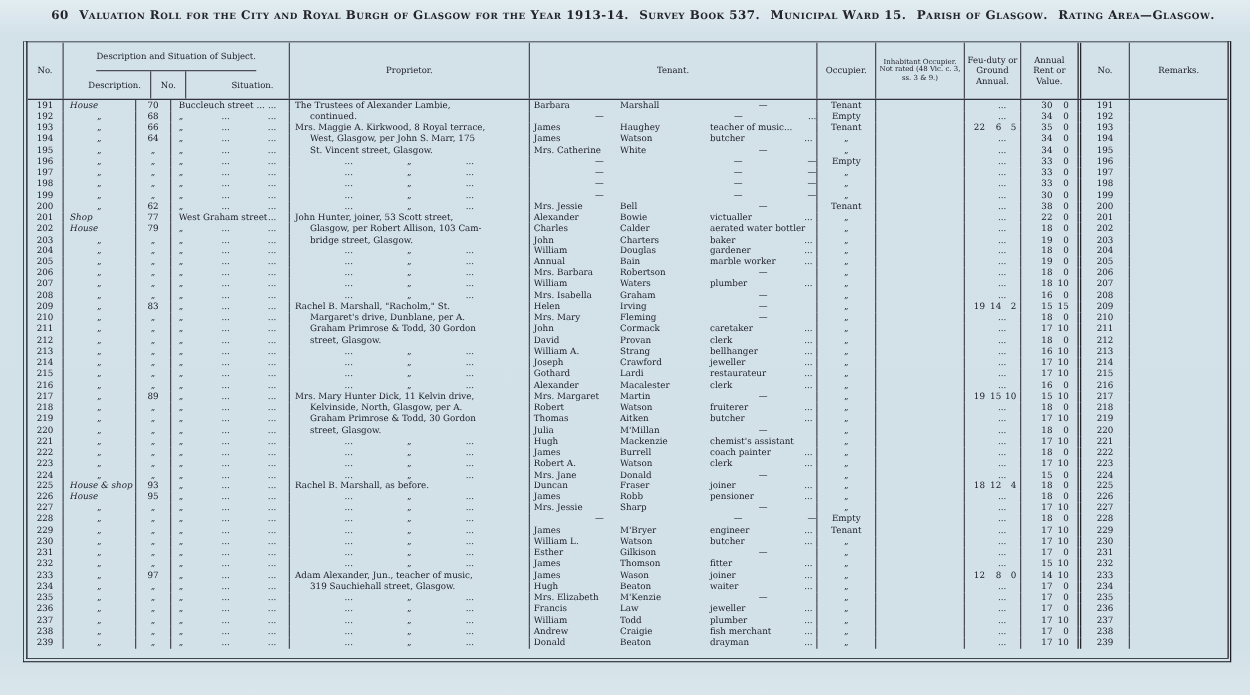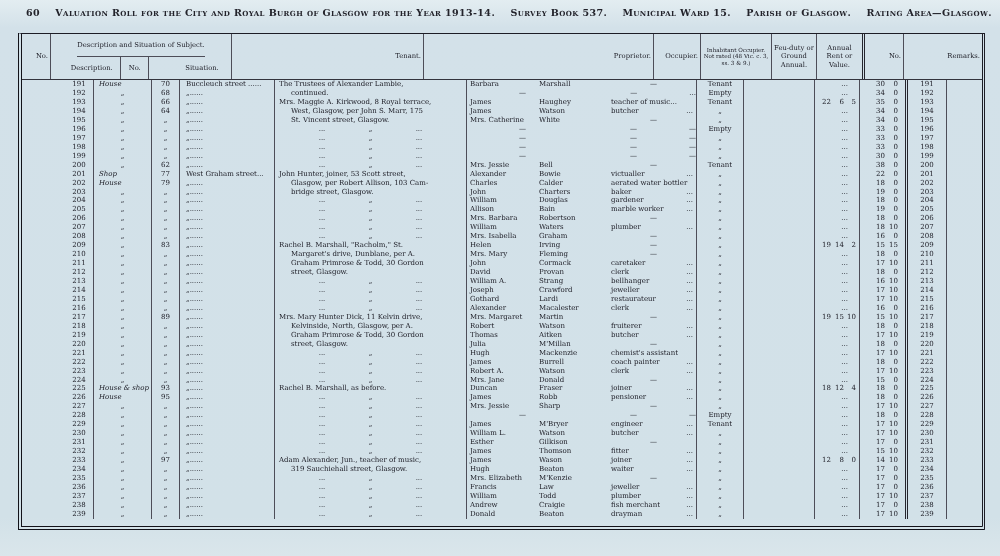--- a/index.html
+++ b/index.html
@@ -8,23 +8,23 @@
     background:#d4e2e9;
     font-family:"DejaVu Serif","Liberation Serif",serif;
     color:#1b1b24;
   }
   .page{
     position:relative;width:1000px;height:556px;
     background:linear-gradient(180deg,#e3edf1 0%,#d3e1e9 5%,#d2e1e8 93%,#dae6eb 100%);
   }
   
   .page-header{
-    position:absolute;top:7px;left:0;right:0;
+    position:absolute;top:7px;left:15px;right:0;
     display:flex;justify-content:space-between;align-items:baseline;
-    padding:0 8px 0 26px;
+    padding:0 28px 0 26px;
     font-variant:small-caps;font-weight:bold;
     font-size:9.5px;letter-spacing:.4px;white-space:nowrap;
     color:#23232b;
   }
   
   .vtable{
     position:absolute;left:18px;top:33px;width:967px;height:497px;
     box-sizing:border-box;
     border-top:1.5px solid #1d1d26;
     border-left:4px double #121219;
@@ -39,41 +39,41 @@
   .cell{
     box-sizing:border-box;border-right:1px solid #4d4d58;
     overflow:hidden;white-space:nowrap;position:relative;
   }
   .cell.c10{border-right:none;}
   .cell.c11{border-left:3px double #25252e;}
   .cell.c12{border-right:none;}
   
   .thead{height:45px;border-bottom:1px solid #33333d;font-size:6.8px;line-height:1.18;}
   .thead .cell{
-    display:flex;align-items:center;justify-content:flex-end;
+    display:flex;align-items:center;justify-content:center;
     text-align:center;white-space:normal;padding:1px 2px;
   }
   .hgroup{grid-column:2/5;display:flex;flex-direction:column;padding:0 !important;}
   .hg-top{flex:1;display:flex;align-items:center;justify-content:center;border-bottom:1px solid #4d4d58;}
   .hg-bot{flex:1;display:flex;}
   .hgc{display:flex;align-items:center;justify-content:center;box-sizing:border-box;}
   .hgc.w1{width:58px;border-right:1px solid #4d4d58;}
   .hgc.w2{width:28px;border-right:1px solid #4d4d58;}
   .hgc.w3{flex:1;margin-left:36px;}
   .hsmall{font-size:5.6px;line-height:1.15;}
   
   .currency{height:9px;font-size:6.5px;font-style:italic;line-height:9px;}
   .currency .cell{text-align:center;word-spacing:5px;}
   
-  .trow{height:8.96px;font-size:7px;line-height:8.8px;margin-left:43px;}
+  .trow{height:8.96px;font-size:7px;line-height:8.8px;}
   .trow .cell{display:flex;align-items:center;}
   .tc{justify-content:center;text-align:center;}
   .c1,.c3,.c7,.c11{justify-content:center;}
   .c2.txt{padding-left:5px;font-style:italic;}
-  .sit{display:flex;flex:1;justify-content:flex-start;padding:0 10px 0 6px;}
+  .sit{display:flex;flex:1;justify-content:space-between;padding:0 10px 0 6px;}
   .prop{padding-left:4px;}
   .prop.dots{display:flex;flex:1;justify-content:space-around;padding:0 22px;}
   .prop .pi{padding-left:12px;}
   .ten{display:flex;flex:1;}
   .tf{width:72px;padding-left:3px;box-sizing:border-box;}
   .ts{width:72px;box-sizing:border-box;}
   .to{flex:1;display:flex;padding-right:3px;box-sizing:border-box;}
   .to.sb{justify-content:space-between;}
   .ctr{text-align:center;justify-content:center;width:100%;padding:0 !important;}
   .feu{display:flex;flex:1;justify-content:flex-end;padding-right:3px;}
@@ -103,22 +103,22 @@
     <div class="row thead">
       <div class="cell c1">No.</div>
       <div class="cell hgroup">
         <div class="hg-top">Description and Situation of Subject.</div>
         <div class="hg-bot">
           <div class="hgc w1">Description.</div>
           <div class="hgc w2">No.</div>
           <div class="hgc w3">Situation.</div>
         </div>
       </div>
+      <div class="cell c5">Proprietor.</div>
       <div class="cell c6">Tenant.</div>
-      <div class="cell c5">Proprietor.</div>
       <div class="cell c7">Occupier.</div>
       <div class="cell c8 hsmall">Inhabitant Occupier. Not rated (48 Vic. c. 3, ss. 3 &amp; 9.)</div>
       <div class="cell c9">Feu-duty or Ground Annual.</div>
       <div class="cell c10">Annual Rent or Value.</div>
       <div class="cell c11">No.</div>
       <div class="cell c12">Remarks.</div>
     </div>
 
 
     <div>
@@ -675,21 +675,21 @@
               <span>...</span>
             </span>
           </div>
           <div class="cell c5 prop dots">
             <span>...</span>
             <span>„</span>
             <span>...</span>
           </div>
           <div class="cell c6">
             <span class="ten">
-              <span class="tf">Allison</span>
+              <span class="tf">Annual</span>
               <span class="ts">Bain</span>
               <span class="to sb">
                 <span>marble worker</span>
                 <span>...</span>
               </span>
             </span>
           </div>
           <div class="cell c7">„</div>
           <div class="cell c8"></div>
           <div class="cell c9">

